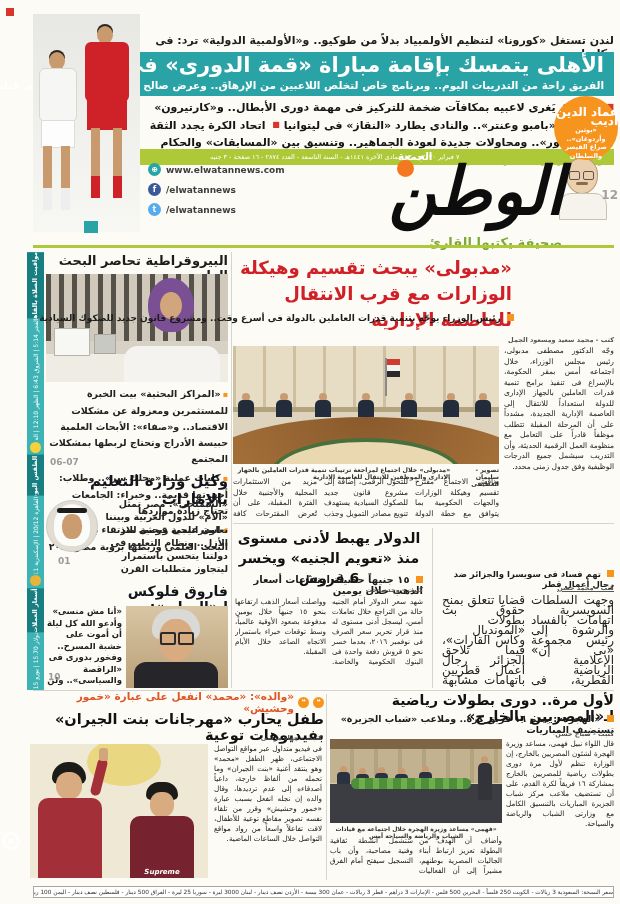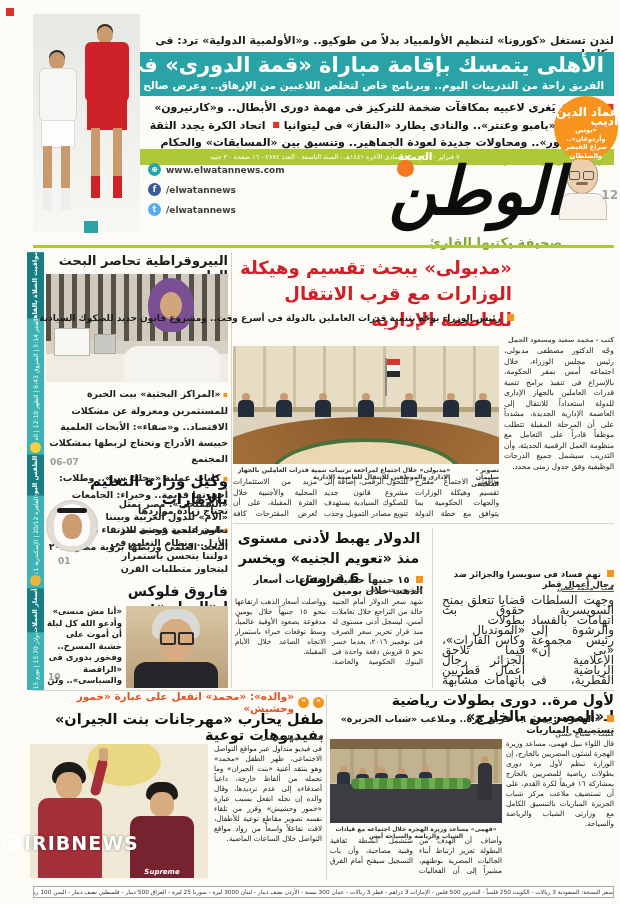--- a/index.html
+++ b/index.html
@@ -407,21 +407,20 @@
       <div class="cp-hair" style="left:116px;top:38px;width:32px;height:18px"></div>
       <div class="cp-face" style="left:120px;top:48px;width:24px;height:25px"></div>
       <div class="cp-torso" style="left:100px;top:72px;width:64px;height:62px;background:#77232f">
         <div class="cp-logo">Supreme</div>
       </div>
     </div>
   </div>
   <div class="abs ch-body just">فى فيديو متداول عبر مواقع التواصل الاجتماعى، ظهر الطفل «محمد» وهو ينتقد أغنية «بنت الجيران» وما تحمله من ألفاظ خارجة، داعياً أصدقاءه إلى عدم ترديدها، وقال والده إن نجله انفعل بسبب عبارة «خمور وحشيش» وقرر من تلقاء نفسه تصوير مقاطع توعية للأطفال، لاقت تفاعلاً واسعاً من رواد مواقع التواصل خلال الساعات الماضية.</div>
   <div class="abs wm">
     <span class="wm-logo"></span>
-    <span class="wm-text">IRIBNEWS</span>
   </div>
 
   <div class="abs ex-h b">لأول مرة.. دورى بطولات رياضية لـ«المصريين بالخارج»</div>
   <div class="abs ex-sub b">
     <span class="omk"></span>
     <span>«الهجرة»: يضم ١٦ فريق كرة.. وملاعب «شباب الجزيرة» تستضيف المباريات</span>
   </div>
   <div class="abs ex-byline b">كتبت - صباح حسن</div>
   <div class="abs ex-photo">
     <div class="gp-top"></div>

